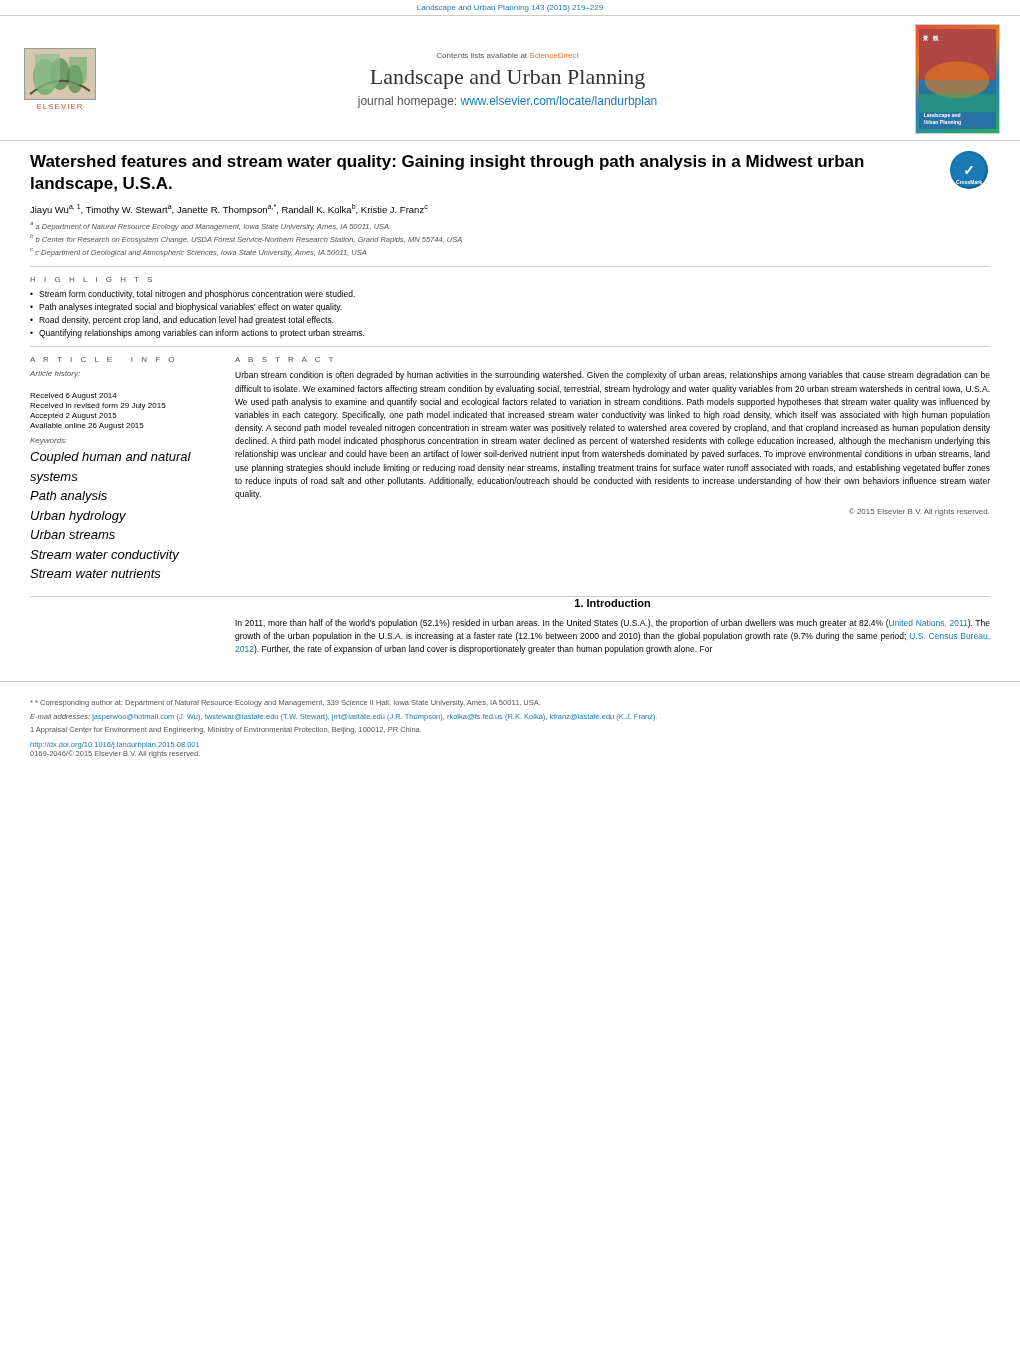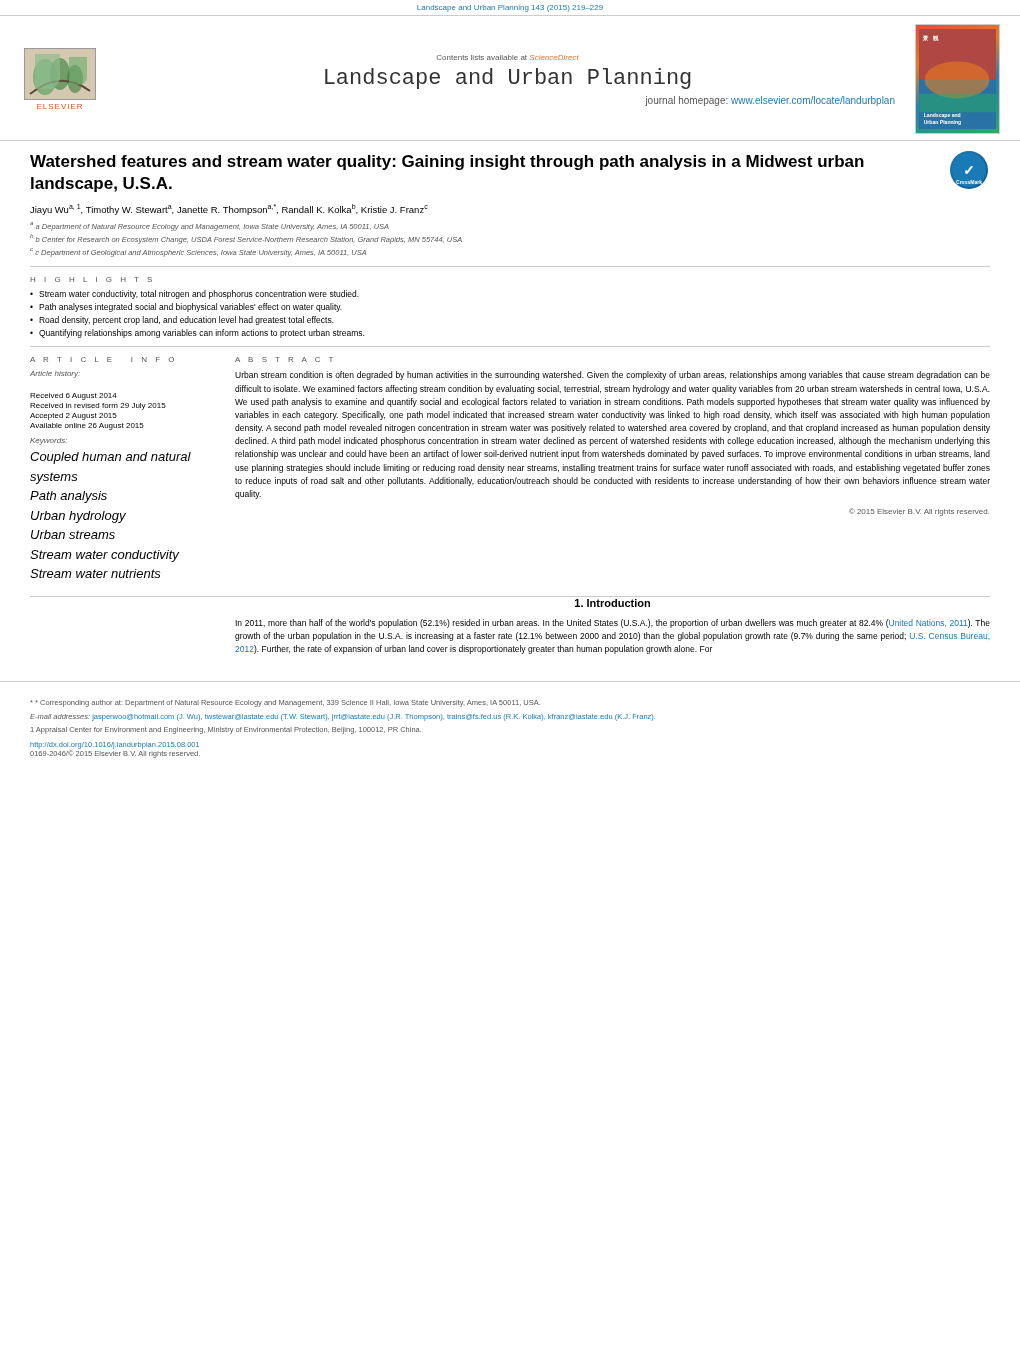--- a/index.html
+++ b/index.html
@@ -74,34 +74,32 @@
       padding: 0 20px;
     }
     .sciencedirect-line {
       font-size: 8px;
       color: #555;
       font-family: Arial, sans-serif;
       margin-bottom: 4px;
     }
     .sciencedirect-link {
       color: #f07020;
-      font-style: italic;
     }
     .journal-title-main {
       font-size: 22px;
-      font-family: Liberation Mono, monospace;
+      font-family: Liberation Serif, serif;
       color: #333;
       font-weight: normal;
       margin-bottom: 4px;
     }
     .journal-homepage {
-      font-size: 10px;
-      color: #555;
-      font-family: Arial, sans-serif;
-      text-align: right;
+      font-size: 12px;
+      color: #555;
+      font-family: Arial, sans-serif;
     }
     .journal-homepage a, .journal-homepage-link {
       color: #1a7ab5;
     }
     .journal-cover-img {
       width: 85px;
       height: 110px;
       border: 1px solid #ccc;
       background: linear-gradient(160deg, #e74c3c 0%, #e67e22 30%, #2980b9 60%, #27ae60 100%);
       display: flex;
@@ -412,21 +410,21 @@
       <div><sup>b</sup> <span>b Center for Research on Ecosystem Change, USDA Forest Service-Northern Research Station, Grand Rapids, MN 55744, USA</span></div>
       <div><sup>c</sup> <span>c Department of Geological and Atmospheric Sciences, Iowa State University, Ames, IA 50011, USA</span></div>
     </div>
 
     <hr class="section-divider">
 
     <div class="highlights-section">
       <div class="highlights-title">H I G H L I G H T S</div>
       <div class="highlight-item">
         <span class="bullet">•</span>
-        <span>Stream water conductivity, total nitrogen and phosphorus concentration were studied.</span>
+        <span>Stream form conductivity, total nitrogen and phosphorus concentration were studied.</span>
       </div>
       <div class="highlight-item">
         <span class="bullet">•</span>
         <span>Path analyses integrated social and biophysical variables' effect on water quality.</span>
       </div>
       <div class="highlight-item">
         <span class="bullet">•</span>
         <span>Road density, percent crop land, and education level had greatest total effects.</span>
       </div>
       <div class="highlight-item">
@@ -481,21 +479,21 @@
     </div>
 
   </div>
 
   <div class="page-footer">
     <div class="footnote">
       * <span>* Corresponding author at: Department of Natural Resource Ecology and Management, 339 Science II Hall, Iowa State University, Ames, IA 50011, USA.</span>
     </div>
     <div class="footnote">
       <em>E-mail addresses:</em>
-      <span class="footnote-link">jasperwoo@hotmail.com (J. Wu), twstewar@iastate.edu (T.W. Stewart), jrrt@iastate.edu (J.R. Thompson), trains@fs.fed.us (R.K. Kolka), kfranz@iastate.edu (K.J. Franz).</span>
+      <span class="footnote-link">jasperwoo@hotmail.com (J. Wu), twstewar@iastate.edu (T.W. Stewart), jrrt@iastate.edu (J.R. Thompson), rkolka@fs.fed.us (R.K. Kolka), kfranz@iastate.edu (K.J. Franz).</span>
     </div>
     <div class="footnote">
       <span>1 Appraisal Center for Environment and Engineering, Ministry of Environmental Protection, Beijing, 100012, PR China.</span>
     </div>
     <div class="doi-footer">
       <span>http://dx.doi.org/10.1016/j.landurbplan.2015.08.001</span>
     </div>
     <div class="issn-line">0169-2046/© 2015 Elsevier B.V. All rights reserved.</div>
   </div>
 

